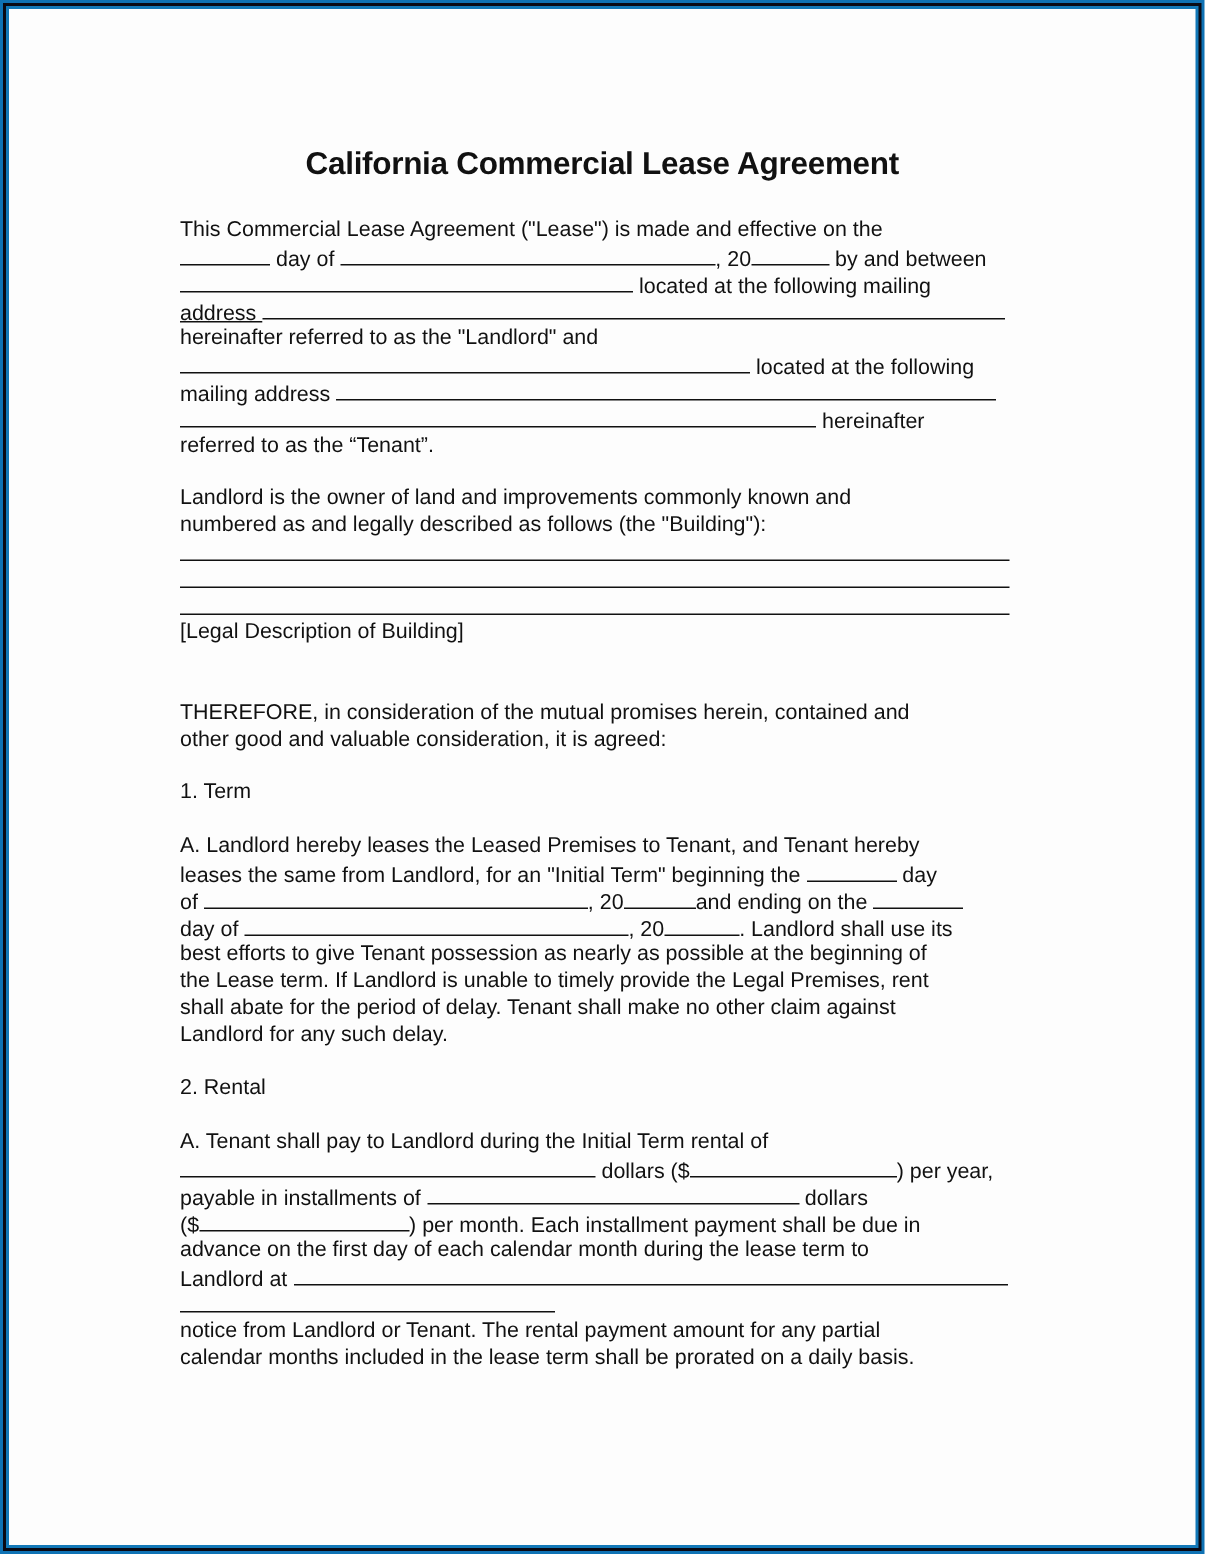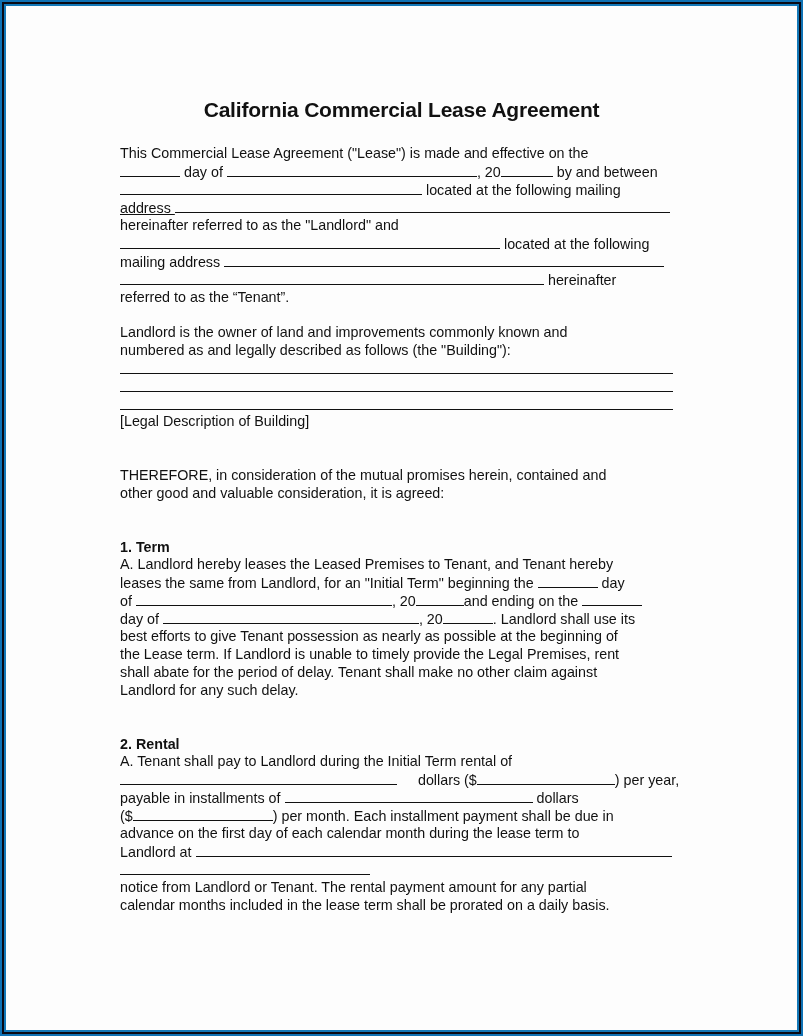--- a/index.html
+++ b/index.html
@@ -25,21 +25,21 @@
       color: #111; font-size: 14.3px; line-height: 18px;
     }
     .title {
       position: absolute; left: 0; width: 803px; top: 98px;
       text-align: center; font-weight: bold; font-size: 21px; color: #111;
       letter-spacing: -0.2px;
     }
     .line { position: absolute; left: 0; white-space: nowrap; }
     .blank { display: inline-block; border-bottom: 1px solid #111; height: 14px; vertical-align: baseline; }
     .rule { position: absolute; left: 0; height: 0; border-bottom: 1px solid #111; width: 553px; }
-    .heading { font-weight: bold; margin-top: 19px; }
+    .heading { font-weight: normal; }
   </style>
 </head>
 <body>
 
 <div class="frame">
   <div class="frame-inner">
     <div class="page"></div>
   </div>
 </div>
 
@@ -91,21 +91,21 @@
     <span style="white-space: pre;">day of </span><span class="blank" style="width: 256px; white-space: pre;"></span><span style="white-space: pre;">, 20</span><span class="blank" style="width: 50px; white-space: pre;"></span><span style="white-space: pre;">. Landlord shall use its</span>
   </div>
   <div class="line" style="top:627px">best efforts to give Tenant possession as nearly as possible at the beginning of</div>
   <div class="line" style="top:645px">the Lease term. If Landlord is unable to timely provide the Legal Premises, rent</div>
   <div class="line" style="top:663px">shall abate for the period of delay. Tenant shall make no other claim against</div>
   <div class="line" style="top:681px">Landlord for any such delay.</div>
 
   <div class="line heading" style="top:716px">2.  Rental</div>
   <div class="line" style="top:752px">A. Tenant shall pay to Landlord during the Initial Term rental of</div>
   <div class="line" style="top:770px">
-    <span class="blank" style="width: 277px; white-space: pre;"></span><span style="white-space: pre; margin-left: 17px;"> dollars ($</span><span class="blank" style="width: 138px; white-space: pre;"></span><span style="white-space: pre;">) per year,</span>
+    <span class="blank" style="width: 277px; white-space: pre;"></span><span style="white-space: pre;"> dollars ($</span><span class="blank" style="width: 138px; white-space: pre;"></span><span style="white-space: pre;">) per year,</span>
   </div>
   <div class="line" style="top:788px">
     <span style="white-space: pre;">payable in installments of </span><span class="blank" style="width: 248px; white-space: pre;"></span><span style="white-space: pre;"> dollars</span>
   </div>
   <div class="line" style="top:806px">
     <span style="white-space: pre;">($</span><span class="blank" style="width: 140px; white-space: pre;"></span><span style="white-space: pre;">) per month. Each installment payment shall be due in</span>
   </div>
   <div class="line" style="top:824px">advance on the first day of each calendar month during the lease term to</div>
   <div class="line" style="top:842px">
     <span style="white-space: pre;">Landlord at </span><span class="blank" style="width: 476px; white-space: pre;"></span>

